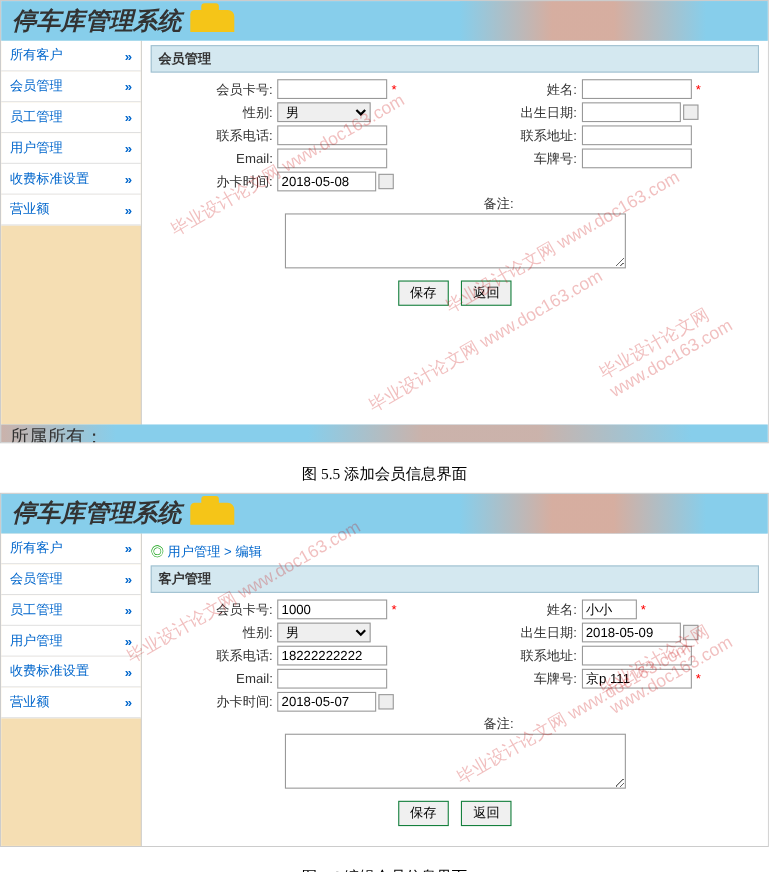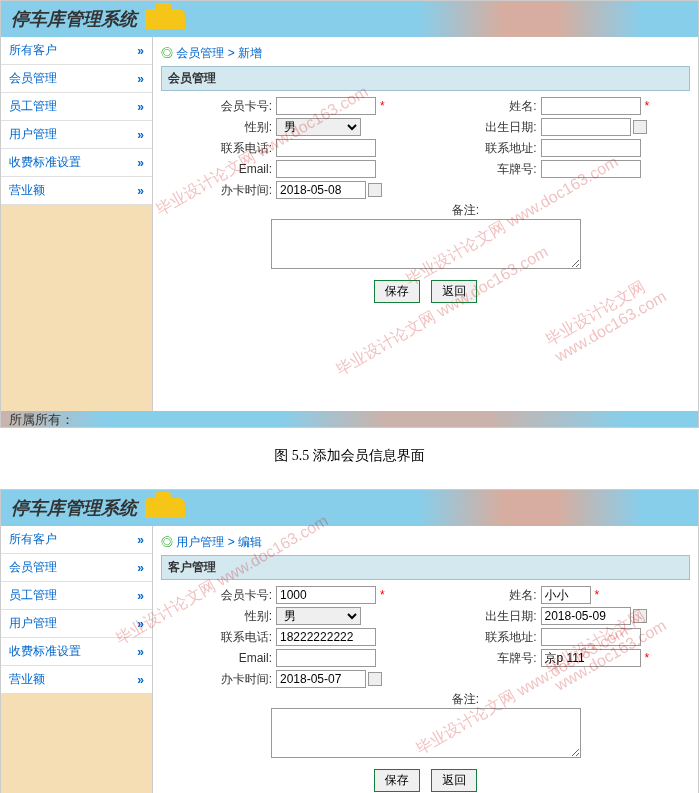--- a/index.html
+++ b/index.html
@@ -1,26 +1,26 @@
 <!DOCTYPE html>
 <html><head>
   <meta charset="utf-8">
   <style>
     * { box-sizing: border-box; margin: 0; padding: 0; }
     body { font-family: "Microsoft YaHei", Arial, sans-serif; font-size: 12px; background: #fff; width: 699px; }
     
     .screenshot { border: 1px solid #ccc; margin-bottom: 5px; position: relative; overflow: hidden; }
     .header { background: #87ceeb; height: 36px; display: flex; align-items: center; padding-left: 10px; position: relative; }
     .header-wave { position: absolute; right: 0; top: 0; width: 280px; height: 36px; background: linear-gradient(90deg, #87ceeb 0%, #f8a080 30%, #f8a080 50%, #87ceeb 80%); opacity: 0.7; }
-    .app-title { font-size: 18px; font-weight: bold; font-style: italic; color: #333; font-family: "KaiTi", serif; z-index: 1; }
+    .app-title { font-size: 22px; font-weight: bold; font-style: italic; color: #333; font-family: "KaiTi", serif; z-index: 1; }
     .taxi { width: 40px; height: 20px; background: #f5c518; margin-left: 8px; border-radius: 4px 6px 0 0; position: relative; z-index: 1; }
     .taxi::before { content: ""; position: absolute; top: -6px; left: 10px; width: 16px; height: 8px; background: #f5c518; border-radius: 3px 3px 0 0; }
     
     .body-area { display: flex; min-height: 300px; }
-    .sidebar { width: 152px; background: #f5deb3; border-right: 1px solid #ccc; }
+    .sidebar { width: 128px; background: #f5deb3; border-right: 1px solid #ccc; }
     .nav-item { background: #fff; border-bottom: 1px solid #e0e0e0; padding: 5px 8px; display: flex; justify-content: space-between; align-items: center; color: #0066cc; cursor: pointer; }
     .nav-arrow { color: #0066cc; font-weight: bold; }
     
     .content { flex: 1; background: #fff; padding: 4px 8px; }
     .breadcrumb { padding: 4px 0; color: #0066cc; font-size: 12px; }
     .breadcrumb .bullet { color: #090; }
     .panel-title { background: #d4e8f0; padding: 3px 6px; font-weight: bold; color: #333; border: 1px solid #a0c0d0; }
     
     .form-area { padding: 6px 0; }
     .form-row { display: flex; margin-bottom: 3px; }
@@ -33,25 +33,25 @@
     .w-text { width: 100px; }
     .w-select { width: 85px; }
     .w-date { width: 90px; }
     .star { color: red; margin-left: 4px; }
     .cal-icon { display: inline-block; width: 14px; height: 14px; background: #eee; border: 1px solid #999; margin-left: 2px; vertical-align: middle; }
     textarea.form-input { width: 310px; height: 50px; resize: vertical; }
     
     .btn-row { text-align: center; padding: 8px 0; }
     .btn { display: inline-block; padding: 2px 10px; border: 1px solid #15803d; background: #f0f0f0; cursor: pointer; margin: 0 4px; font-size: 12px; }
     
-    .footer-bar { background: #87ceeb; height: 16px; padding: 0 8px; font-size: 13px; color: #333; position: relative; }
+    .footer-bar { background: #87ceeb; height: 16px; padding: 0 8px; font-size: 17px; color: #333; position: relative; }
     .footer-wave { position: absolute; left: 0; top: 0; width: 100%; height: 16px; background: linear-gradient(90deg, #f8a080 0%, #87ceeb 15%, #87ceeb 40%, #f8a080 55%, #f8a080 70%, #87ceeb 90%); opacity: 0.6; }
     .footer-text { position: relative; z-index: 1; }
     
-    .caption { text-align: center; font-size: 14px; padding: 14px 0 24px; font-family: "SimSun", serif; }
+    .caption { text-align: center; font-size: 14px; padding: 14px 0 8px; font-family: "SimSun", serif; }
     
     .watermark { position: absolute; color: rgba(200,0,0,0.25); font-size: 16px; transform: rotate(-30deg); pointer-events: none; z-index: 10; line-height: 1.2; }
   </style>
 </head>
 <body>
 
 <div class="screenshot">
   <div class="watermark" style="top:140px;left:140px;">毕业设计论文网
 www.doc163.com</div>
   <div class="watermark" style="top:210px;left:390px;">毕业设计论文网
@@ -87,24 +87,20 @@
       <div class="nav-item">
           <span>收费标准设置</span>
           <span class="nav-arrow">»</span>
         </div>
       <div class="nav-item">
           <span>营业额</span>
           <span class="nav-arrow">»</span>
         </div>
     </div>
     <div class="content">
-      <div class="breadcrumb">
-        <span class="bullet">◎</span>
-        <span>会员管理</span><span> &gt; </span><span>新增</span>
-      </div>
       <div class="panel-title">会员管理</div>
       <div class="form-area">
         <div class="form-row">
           <div class="form-cell left">
               <span class="form-label">会员卡号:</span>
               <input class="form-input w-text" value="" style="">
               <span class="star">*</span>
             </div>
           <div class="form-cell right">
               <span class="form-label">姓名:</span>

